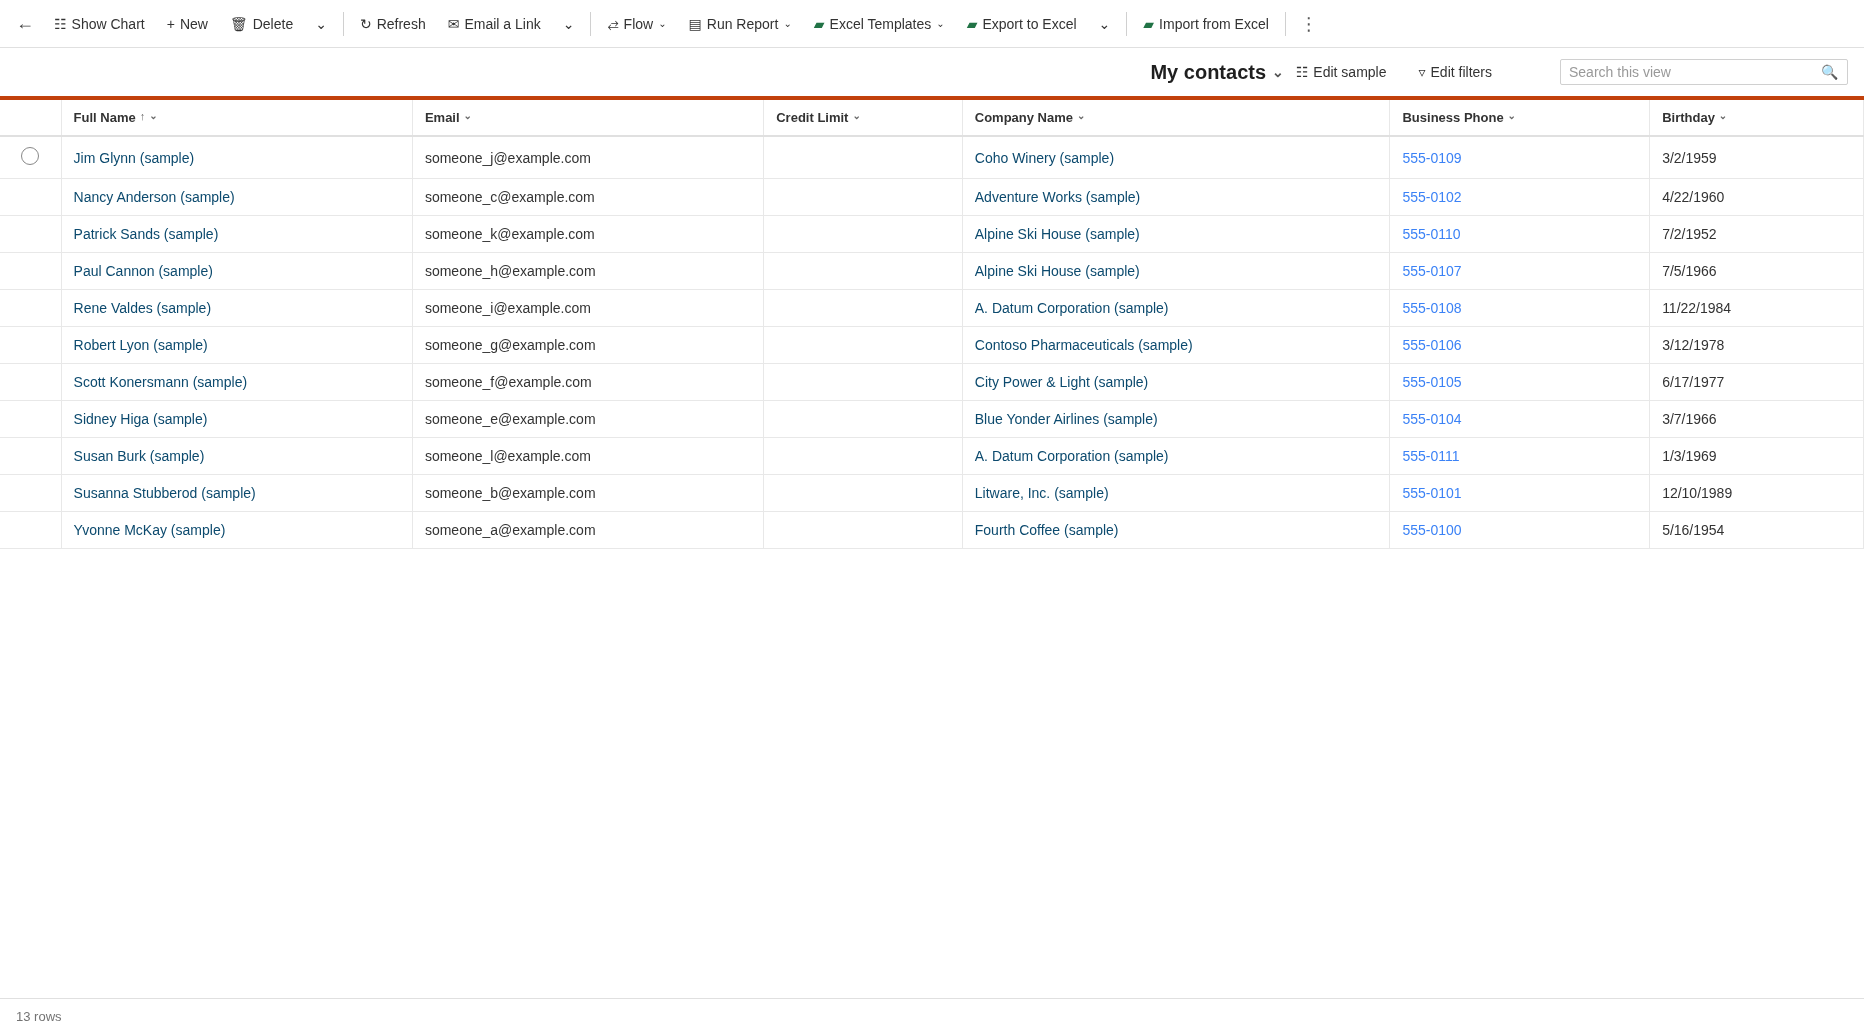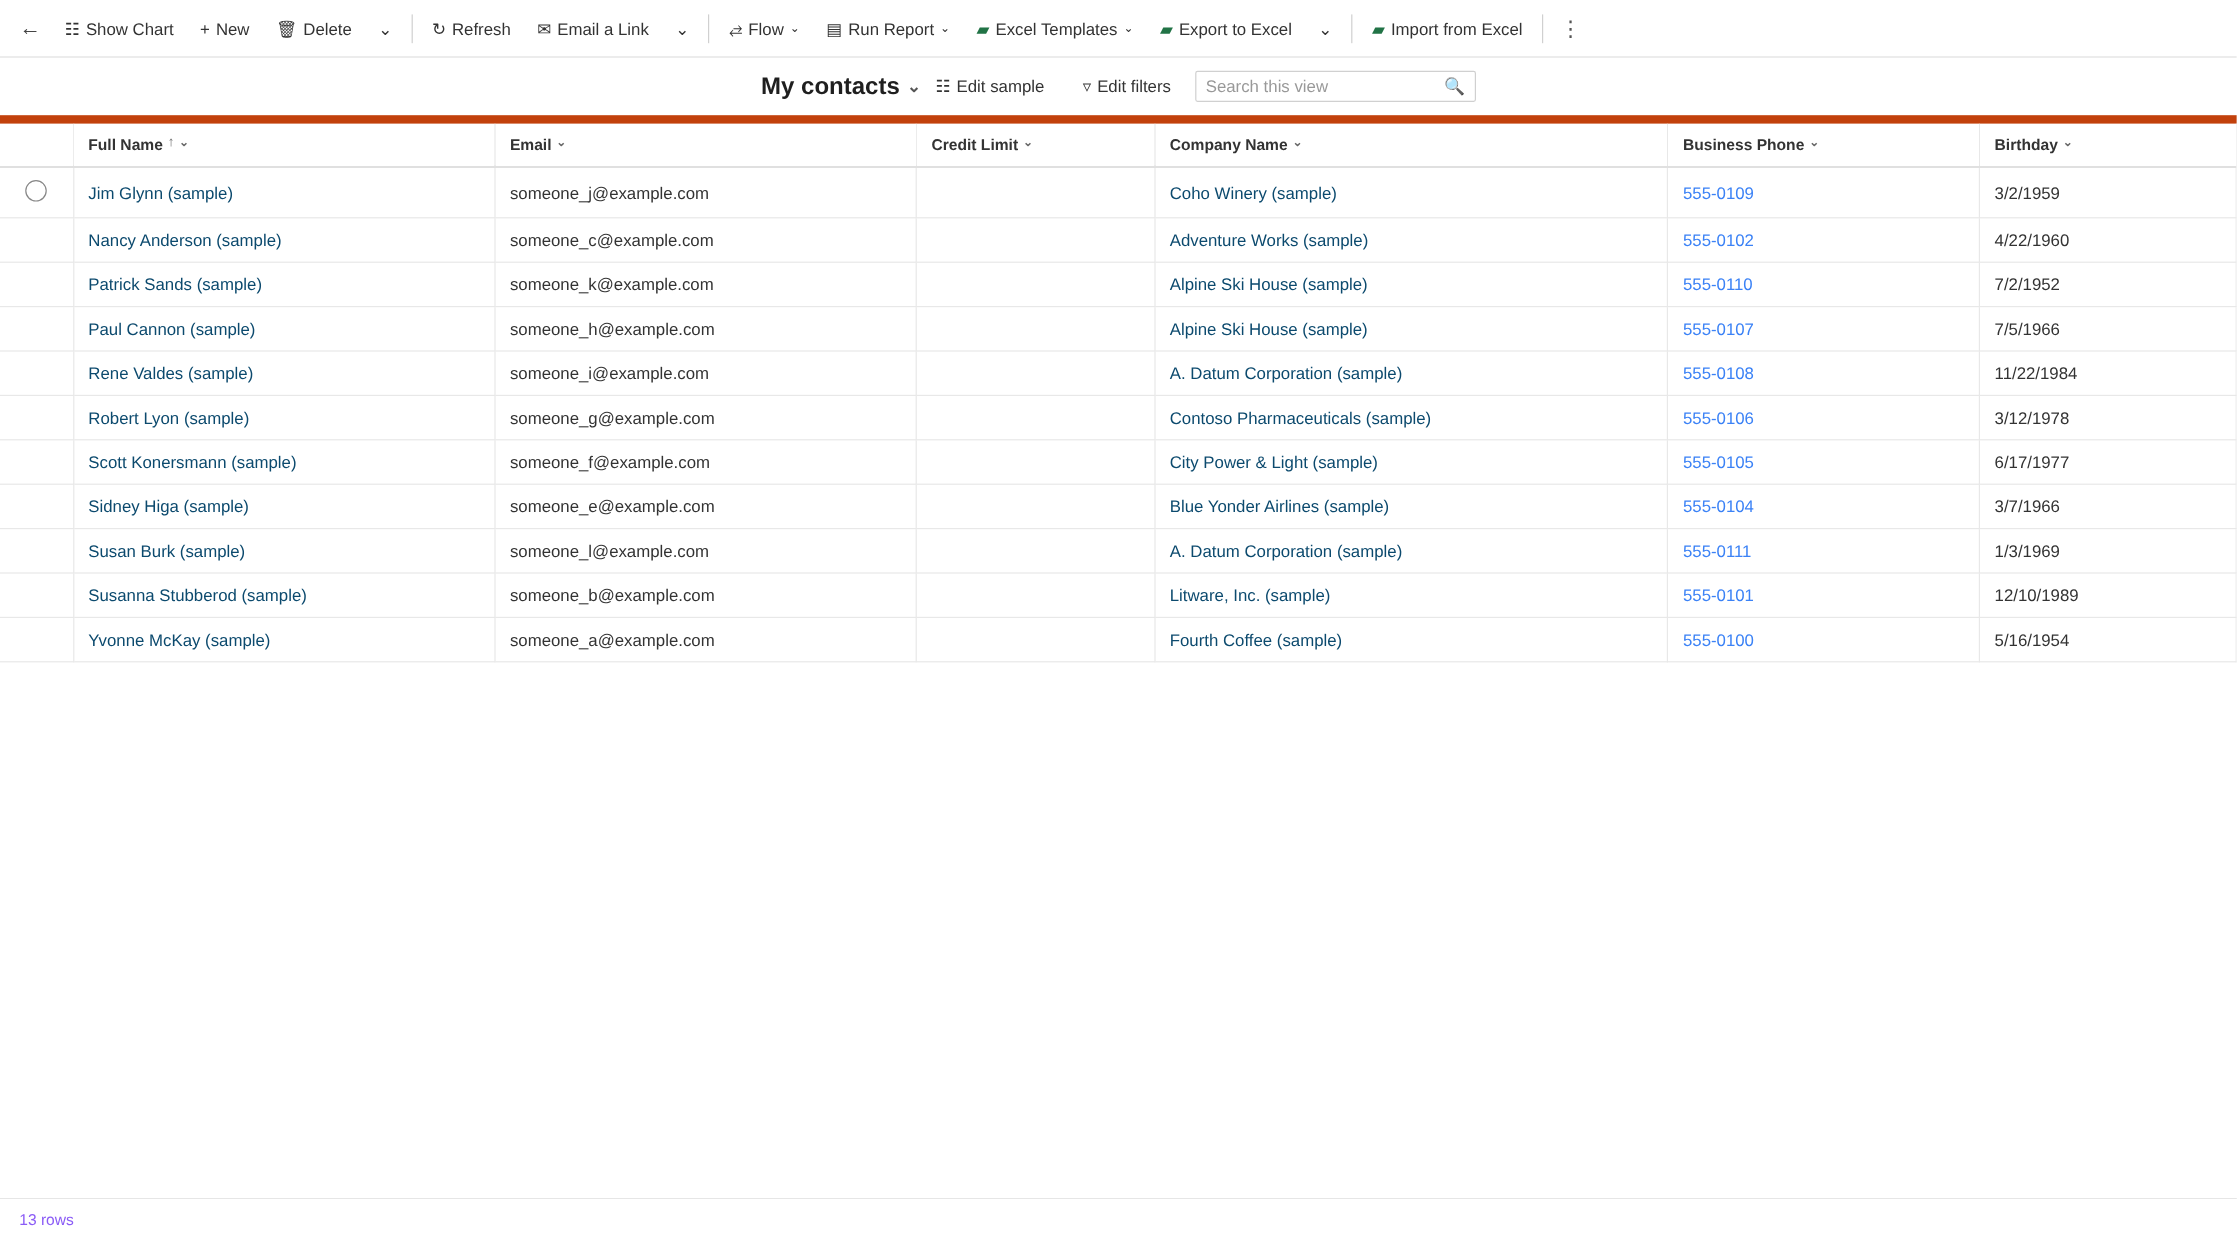--- a/index.html
+++ b/index.html
@@ -33,23 +33,23 @@
       height: 24px;
       background: #d0d0d0;
       margin: 0 4px;
     }
     .toolbar-more { font-size: 18px; color: #555; padding: 6px 8px; cursor: pointer; border: none; background: transparent; }
 
     
     .view-header {
       display: flex;
       align-items: center;
-      justify-content: center;
+      justify-content: flex-end;
       padding: 10px 16px;
-      border-bottom: 7px solid #c2410c;
+      border-bottom: 4px solid #c2410c;
     }
     .view-title {
       display: flex;
       align-items: center;
       gap: 6px;
       font-size: 20px;
       font-weight: 600;
       color: #1f1f1f;
       cursor: pointer;
     }
@@ -71,21 +71,22 @@
       color: #333;
       border-radius: 2px;
     }
     .search-box {
       display: flex;
       align-items: center;
       border: 1px solid #d0d0d0;
       border-radius: 2px;
       padding: 4px 8px;
       gap: 6px;
-      width: 234px;
+      width: 288px;
+      margin-left: 48px;
     }
     .search-box input {
       border: none;
       outline: none;
       font-size: 14px;
       color: #333;
       width: 100%;
       background: transparent;
     }
     .search-box input::placeholder { color: #999; }
@@ -155,21 +156,21 @@
     .col-email { width: 230px; }
     .col-credit { width: 130px; }
     .col-company { width: 280px; }
     .col-phone { width: 170px; }
     .col-birthday { width: 140px; }
 
     
     .footer {
       padding: 10px 16px;
       font-size: 13px;
-      color: #8b5cf6;
+      color: #737373;
       border-top: 1px solid #e0e0e0;
       position: fixed;
       bottom: 0;
       background: #fff;
       width: 100%;
     }
 
     .back-btn {
       display: flex;
       align-items: center;

